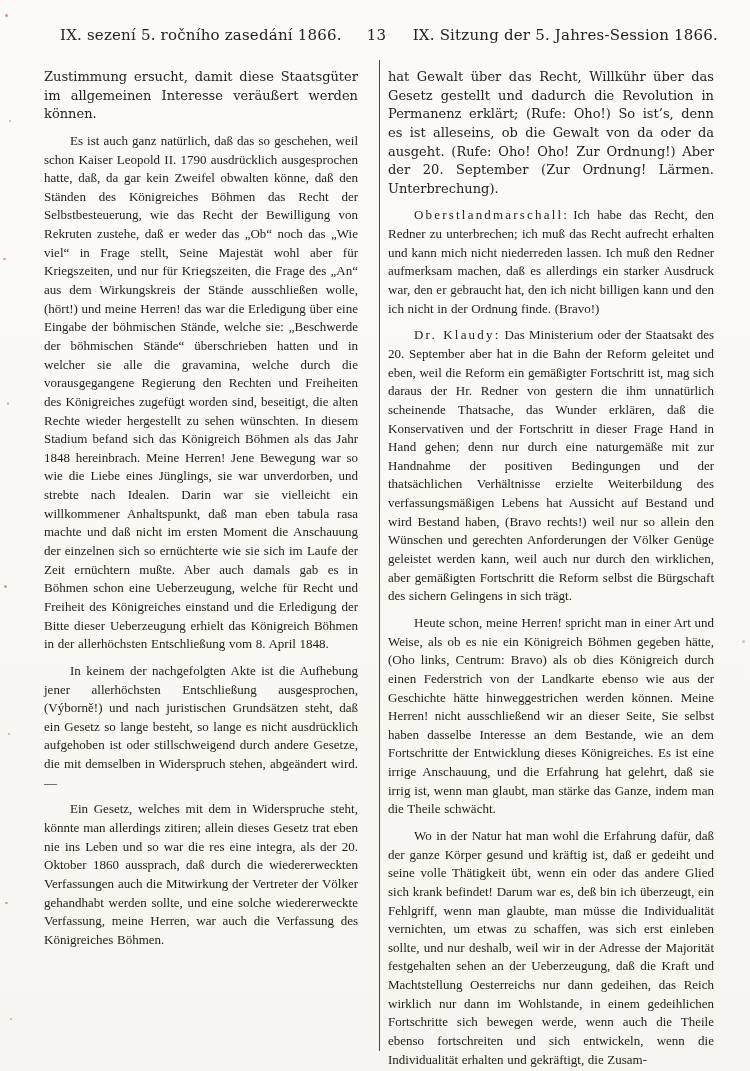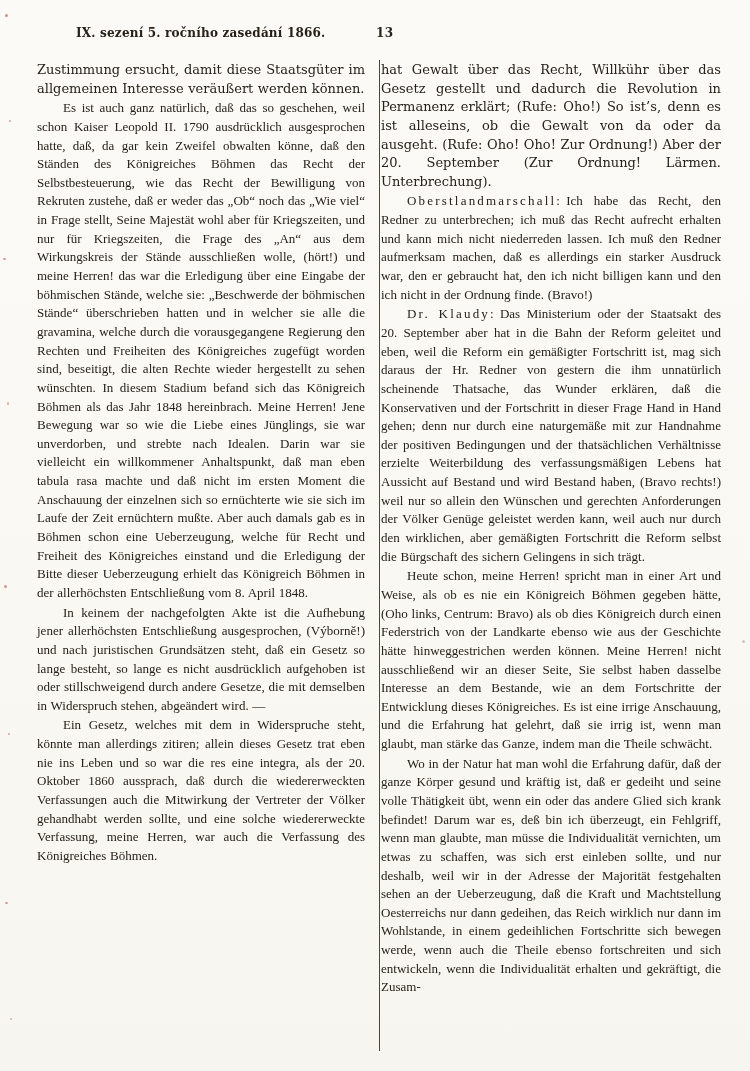--- a/index.html
+++ b/index.html
@@ -9,53 +9,54 @@
     font-family:"DejaVu Serif", "Liberation Serif", serif;
   }
   .page {
     position:relative;
     width:750px; height:1071px;
     overflow:hidden;
     background:linear-gradient(180deg,#fbfaf6 0%, #faf8f3 60%, #f7f5ef 100%);
     color:#27211a;
   }
   .header {
-    position:absolute; top:26px; left:52px; right:30px; height:22px;
-    font-size:12px; font-weight:bold; letter-spacing:.2px;
+    position:absolute; top:26px; left:36px; right:30px; height:22px;
+    font-size:15px; font-weight:normal; letter-spacing:.2px;
     white-space:nowrap;
   }
   .header .left-title  { position:absolute; left:24px; top:0; }
   .header .page-number { position:absolute; left:50%; top:0; transform:translateX(-58%); }
   .header .right-title { position:absolute; right:2px; top:0; }
   .columns {
     position:absolute; top:60px; left:36px; right:28px; bottom:20px;
     display:flex;
   }
   .col {
     width:343px; box-sizing:border-box;
     text-align:justify;
     font-size:13px; line-height:1.435;
     word-spacing:.4px;
   }
   .col-left  { padding-right:13px; }
   .col-right { border-left:1px solid #4d463c; }
-  .para { margin:1px; }
+  .para { margin:8px; }
   .para.indent { text-indent:26px;font-family:Liberation Serif, serif; }
   .speaker { letter-spacing:2.2px; margin-right:4px; }
   
   .speck { position:absolute; border-radius:50%; pointer-events:none; }
 </style>
 </head>
 <body>
 
 <div class="page">
 
   <div class="header">
     <span class="left-title">IX. sezení 5. ročního zasedání 1866.</span>
     <span class="page-number">13</span>
+    <span class="right-title">IX. Sitzung der 5. Jahres-Session 1866.</span>
   </div>
 
   <div class="columns">
 
     <div class="col col-left">
       <p class="para"><span>Zustimmung ersucht, damit diese Staatsgüter im allgemeinen Interesse veräußert werden können.</span></p>
       <p class="para indent"><span>Es ist auch ganz natürlich, daß das so geschehen, weil schon Kaiser Leopold II. 1790 ausdrücklich ausgesprochen hatte, daß, da gar kein Zweifel obwalten könne, daß den Ständen des Königreiches Böhmen das Recht der Selbstbesteuerung, wie das Recht der Bewilligung von Rekruten zustehe, daß er weder das „Ob“ noch das „Wie viel“ in Frage stellt, Seine Majestät wohl aber für Kriegszeiten, und nur für Kriegszeiten, die Frage des „An“ aus dem Wirkungskreis der Stände ausschließen wolle, (hört!) und meine Herren! das war die Erledigung über eine Eingabe der böhmischen Stände, welche sie: „Beschwerde der böhmischen Stände“ überschrieben hatten und in welcher sie alle die gravamina, welche durch die vorausgegangene Regierung den Rechten und Freiheiten des Königreiches zugefügt worden sind, beseitigt, die alten Rechte wieder hergestellt zu sehen wünschten. In diesem Stadium befand sich das Königreich Böhmen als das Jahr 1848 hereinbrach. Meine Herren! Jene Bewegung war so wie die Liebe eines Jünglings, sie war unverdorben, und strebte nach Idealen. Darin war sie vielleicht ein willkommener Anhaltspunkt, daß man eben tabula rasa machte und daß nicht im ersten Moment die Anschauung der einzelnen sich so ernüchterte wie sie sich im Laufe der Zeit ernüchtern mußte. Aber auch damals gab es in Böhmen schon eine Ueberzeugung, welche für Recht und Freiheit des Königreiches einstand und die Erledigung der Bitte dieser Ueberzeugung erhielt das Königreich Böhmen in der allerhöchsten Entschließung vom 8. April 1848.</span></p>
       <p class="para indent"><span>In keinem der nachgefolgten Akte ist die Aufhebung jener allerhöchsten Entschließung ausgesprochen, (Výborně!) und nach juristischen Grundsätzen steht, daß ein Gesetz so lange besteht, so lange es nicht ausdrücklich aufgehoben ist oder stillschweigend durch andere Gesetze, die mit demselben in Widerspruch stehen, abgeändert wird. —</span></p>
       <p class="para indent"><span>Ein Gesetz, welches mit dem in Widerspruche steht, könnte man allerdings zitiren; allein dieses Gesetz trat eben nie ins Leben und so war die res eine integra, als der 20. Oktober 1860 aussprach, daß durch die wiedererweckten Verfassungen auch die Mitwirkung der Vertreter der Völker gehandhabt werden sollte, und eine solche wiedererweckte Verfassung, meine Herren, war auch die Verfassung des Königreiches Böhmen.</span></p>
 

